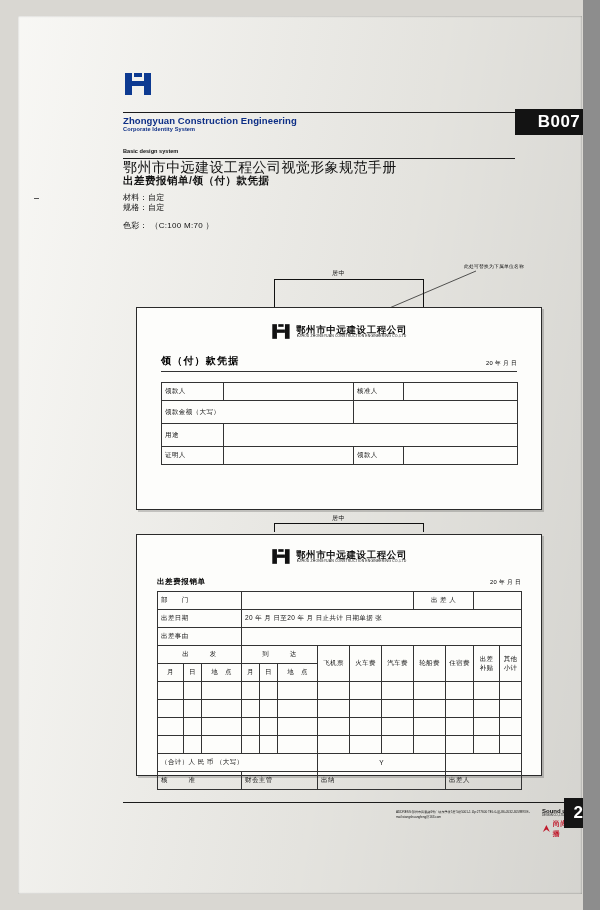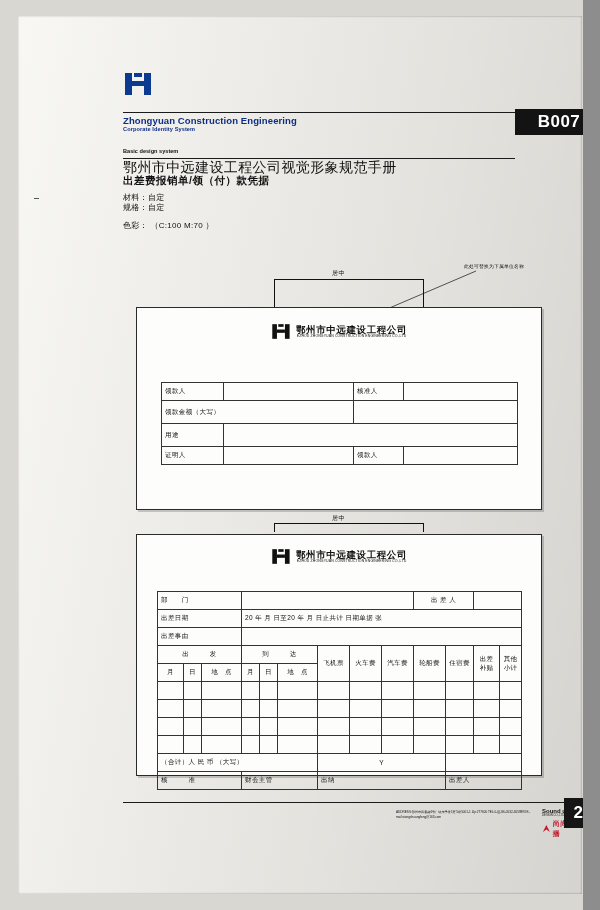--- a/index.html
+++ b/index.html
@@ -170,20 +170,26 @@
                   <path d="M11 3 h8 v4 h-8 z"></path>
               </g>
             </svg>
           </div>
           <div class="cl-text">
             <div class="cl-cn">鄂州市中远建设工程公司</div>
             <div class="cl-en">EZHOU ZHONGYUAN CONSTRUCTION ENGINEERING CO.,LTD</div>
           </div>
         </div>
 
+        <div style="position:absolute;left:24px;top:46px;width:356px;">
+          <div style="display:flex;align-items:flex-end;justify-content:space-between;border-bottom:1px solid #333;padding-bottom:3px;">
+            <span class="ttl">领（付）款凭据</span>
+            <span class="dt">20   年   月   日</span>
+          </div>
+        </div>
 
         <table class="frm" style="left:24px;top:74px;width:356px;">
           <colgroup>
               <col style="width:62px">
               <col style="width:130px">
               <col style="width:50px">
               <col style="width:114px">
             </colgroup>
           <tbody>
               <tr>
@@ -224,20 +230,24 @@
                   <path d="M11 3 h8 v4 h-8 z"></path>
               </g>
             </svg>
           </div>
           <div class="cl-text">
             <div class="cl-cn">鄂州市中远建设工程公司</div>
             <div class="cl-en">EZHOU ZHONGYUAN CONSTRUCTION ENGINEERING CO.,LTD</div>
           </div>
         </div>
 
+        <div style="position:absolute;left:20px;top:42px;width:364px;display:flex;align-items:flex-end;justify-content:space-between;">
+          <span style="font-size:7.5px;font-weight:bold;letter-spacing:.6px;">出差费报销单</span>
+          <span class="dt">20   年   月   日</span>
+        </div>
 
         <table class="frm" style="left:20px;top:56px;width:364px;">
           <colgroup>
             <col style="width:26px">
               <col style="width:18px">
               <col style="width:40px">
             <col style="width:18px">
               <col style="width:18px">
               <col style="width:40px">
             <col style="width:32px">

